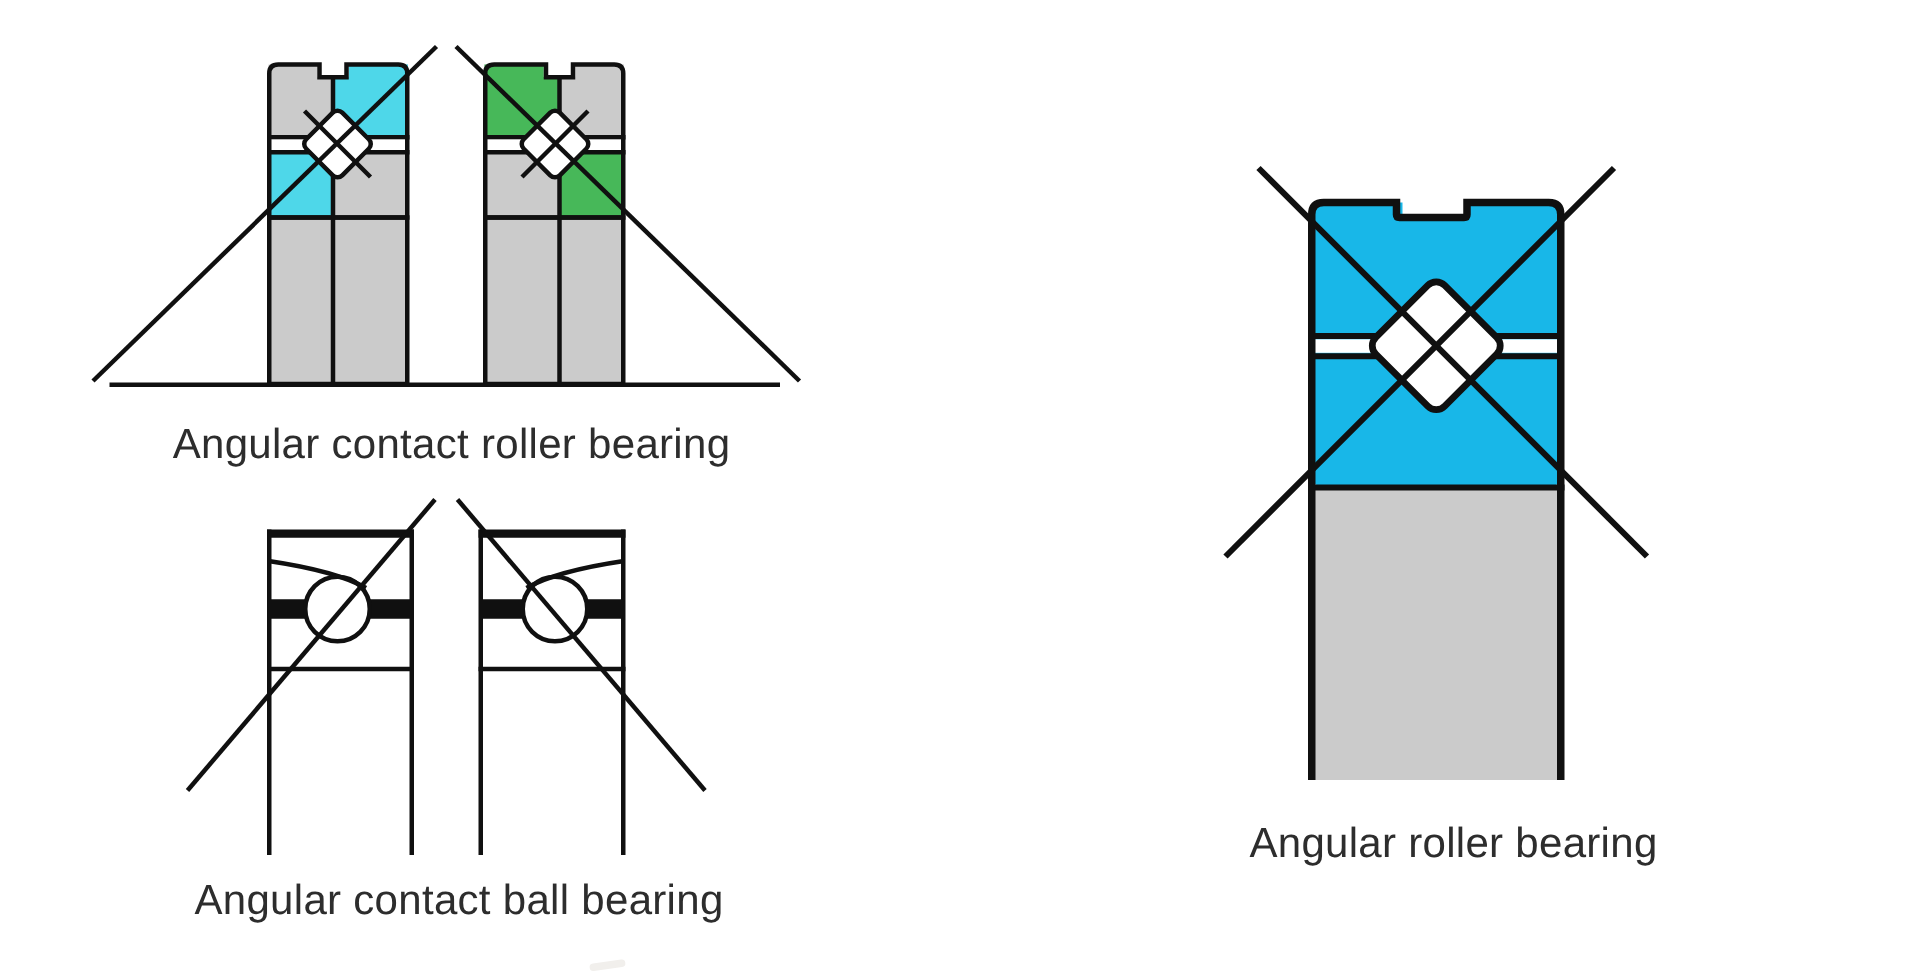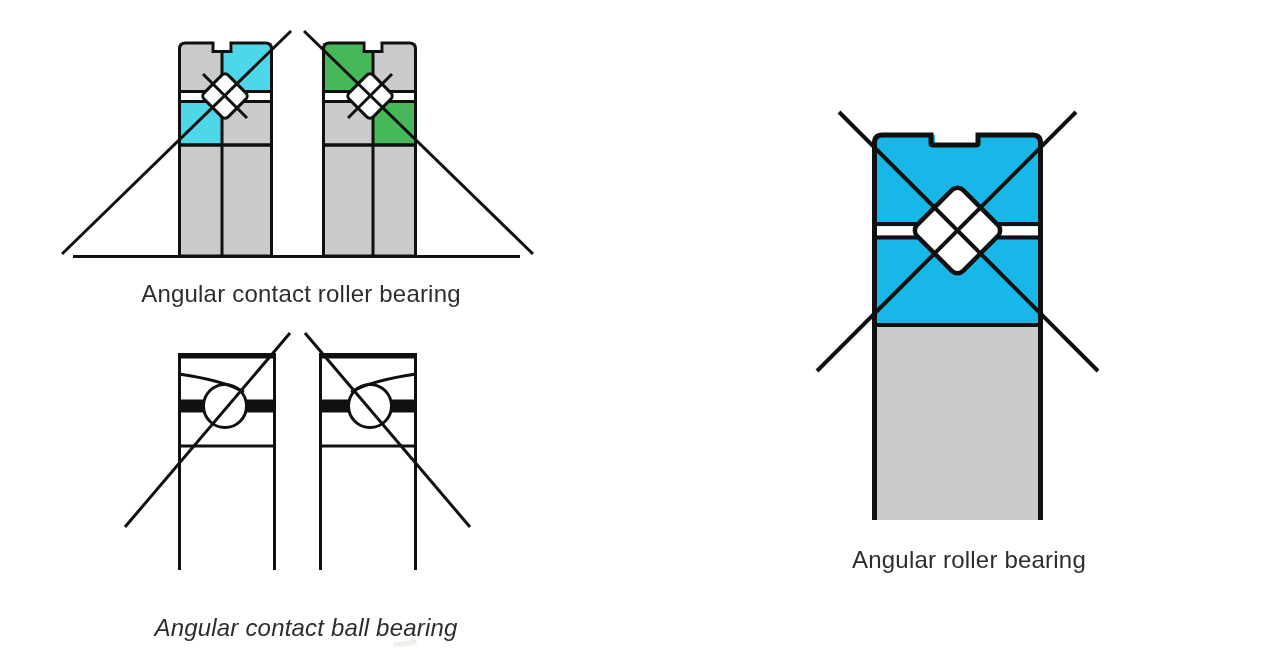--- a/index.html
+++ b/index.html
@@ -8,26 +8,26 @@
     background:#ffffff;
     font-family:"Liberation Sans","DejaVu Sans",sans-serif;
     position:relative;overflow:hidden;
   }
   .stage{position:absolute;left:0;top:0;width:1280px;height:650px;}
   svg.layer{position:absolute;left:0;top:0;}
   .caption{
     position:absolute;
     width:400px;
     text-align:center;
-    font-size:24px;
+    font-size:28px;
     letter-spacing:0.2px;
     color:#2d2d2d;
   }
   .caption.c1{left:101px;top:280px;}
-  .caption.c2{left:106px;top:614px;font-style:italic;}
+  .caption.c2{left:106px;top:584px;}
   .caption.c3{left:769px;top:546px;}
   .smudge{
     position:absolute;left:393px;top:641px;width:24px;height:5px;
     background:#f1efec;border-radius:3px;transform:rotate(-8deg);
   }
 </style>
 </head>
 <body style="background: rgb(255, 255, 255);">
 
 <div class="stage">

